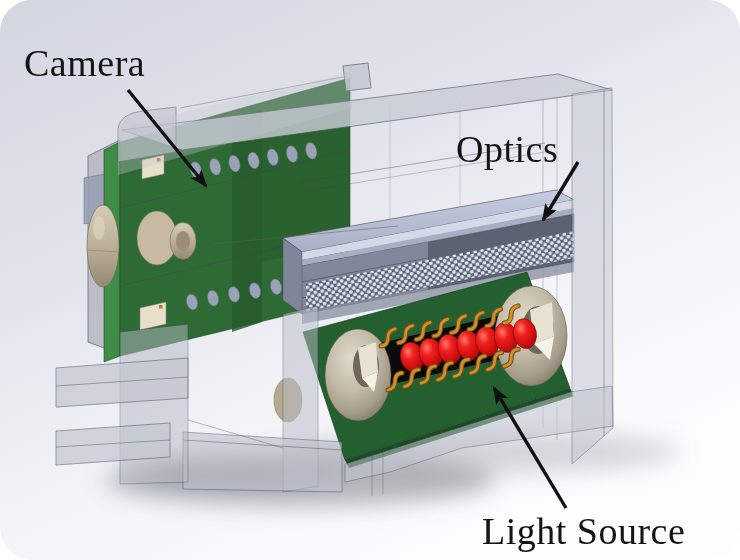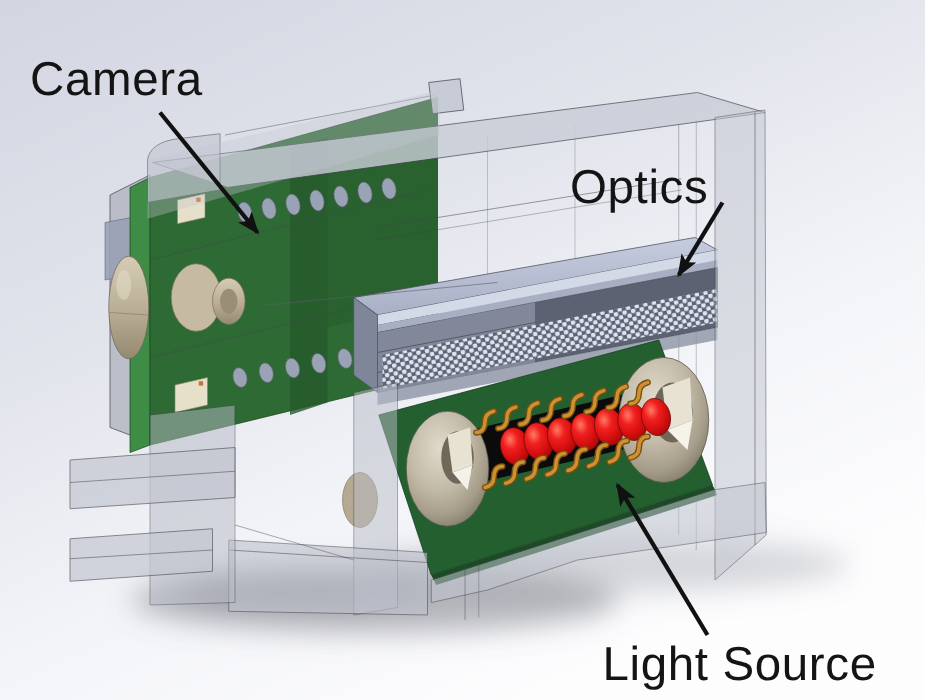--- a/index.html
+++ b/index.html
@@ -1,17 +1,17 @@
 <!DOCTYPE html>
 <html><head>
 <meta charset="utf-8">
 <style>
   html,body{margin:0;padding:0;background:#fff;}
   .stage{position:relative;width:740px;height:560px;overflow:hidden;
-         font-family:Liberation Sans, sans-serif;}
+         font-family:Liberation Serif, serif;border-radius:32px;}
   .stage svg{position:absolute;left:0;top:0;}
   .lbl{font-size:38px;letter-spacing:.5px;}
   .edge{fill:none;stroke:#43464e;stroke-width:.7;}
 </style>
 </head>
 <body>
 
 <div class="stage">
 <svg width="740" height="560" viewBox="0 0 740 560">
   <defs>

